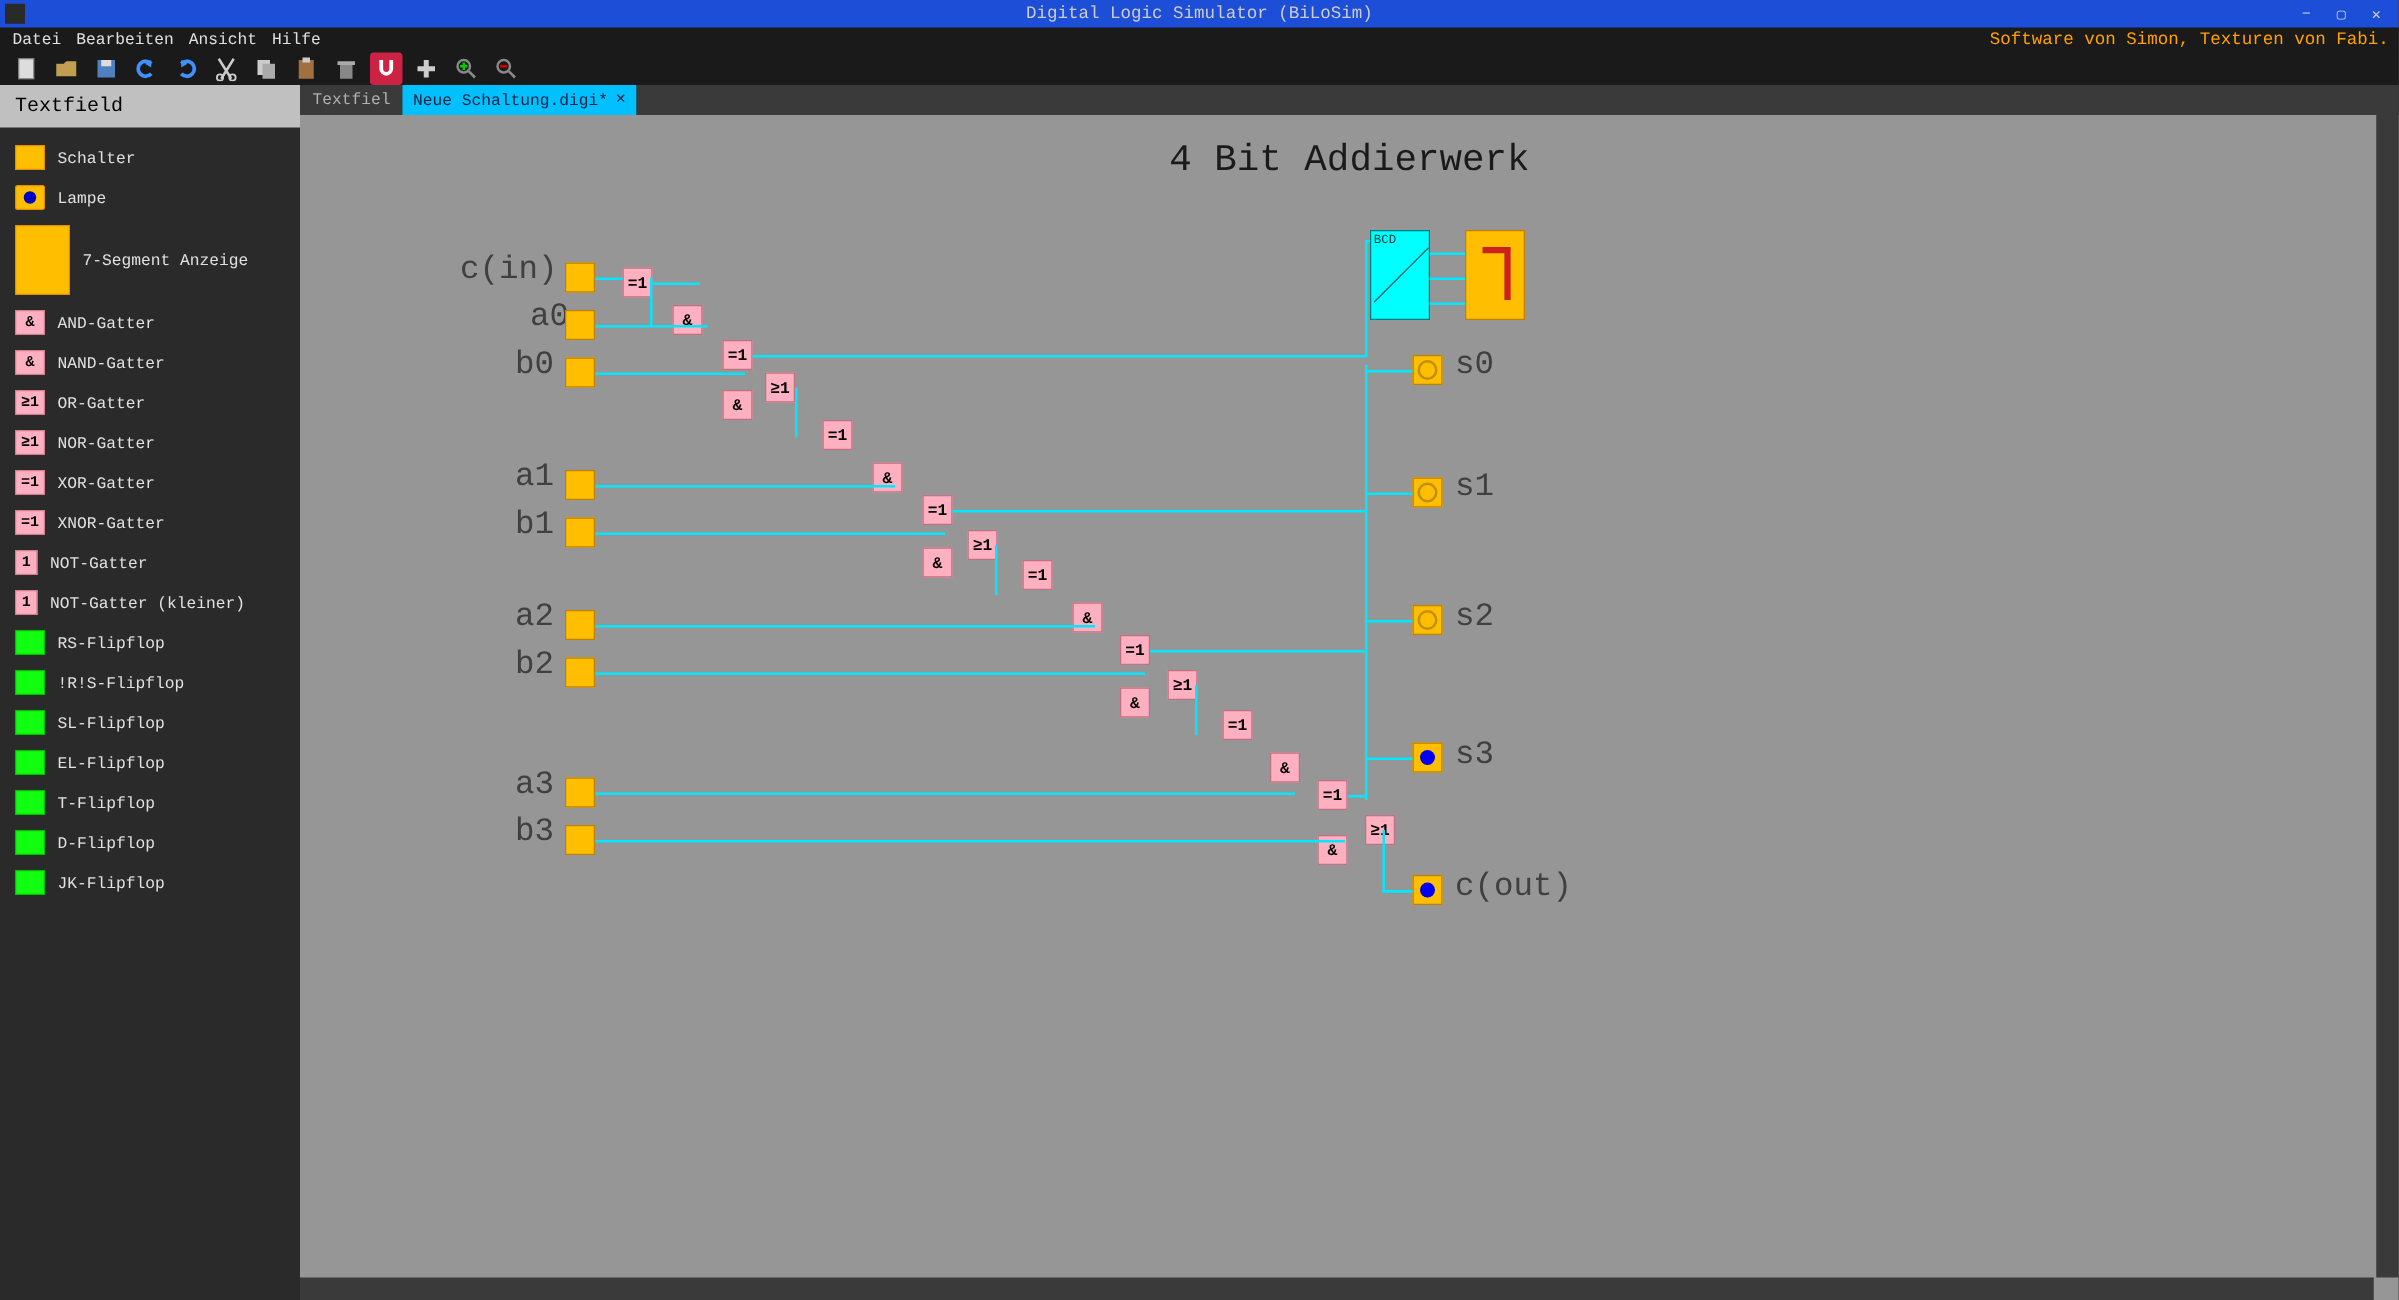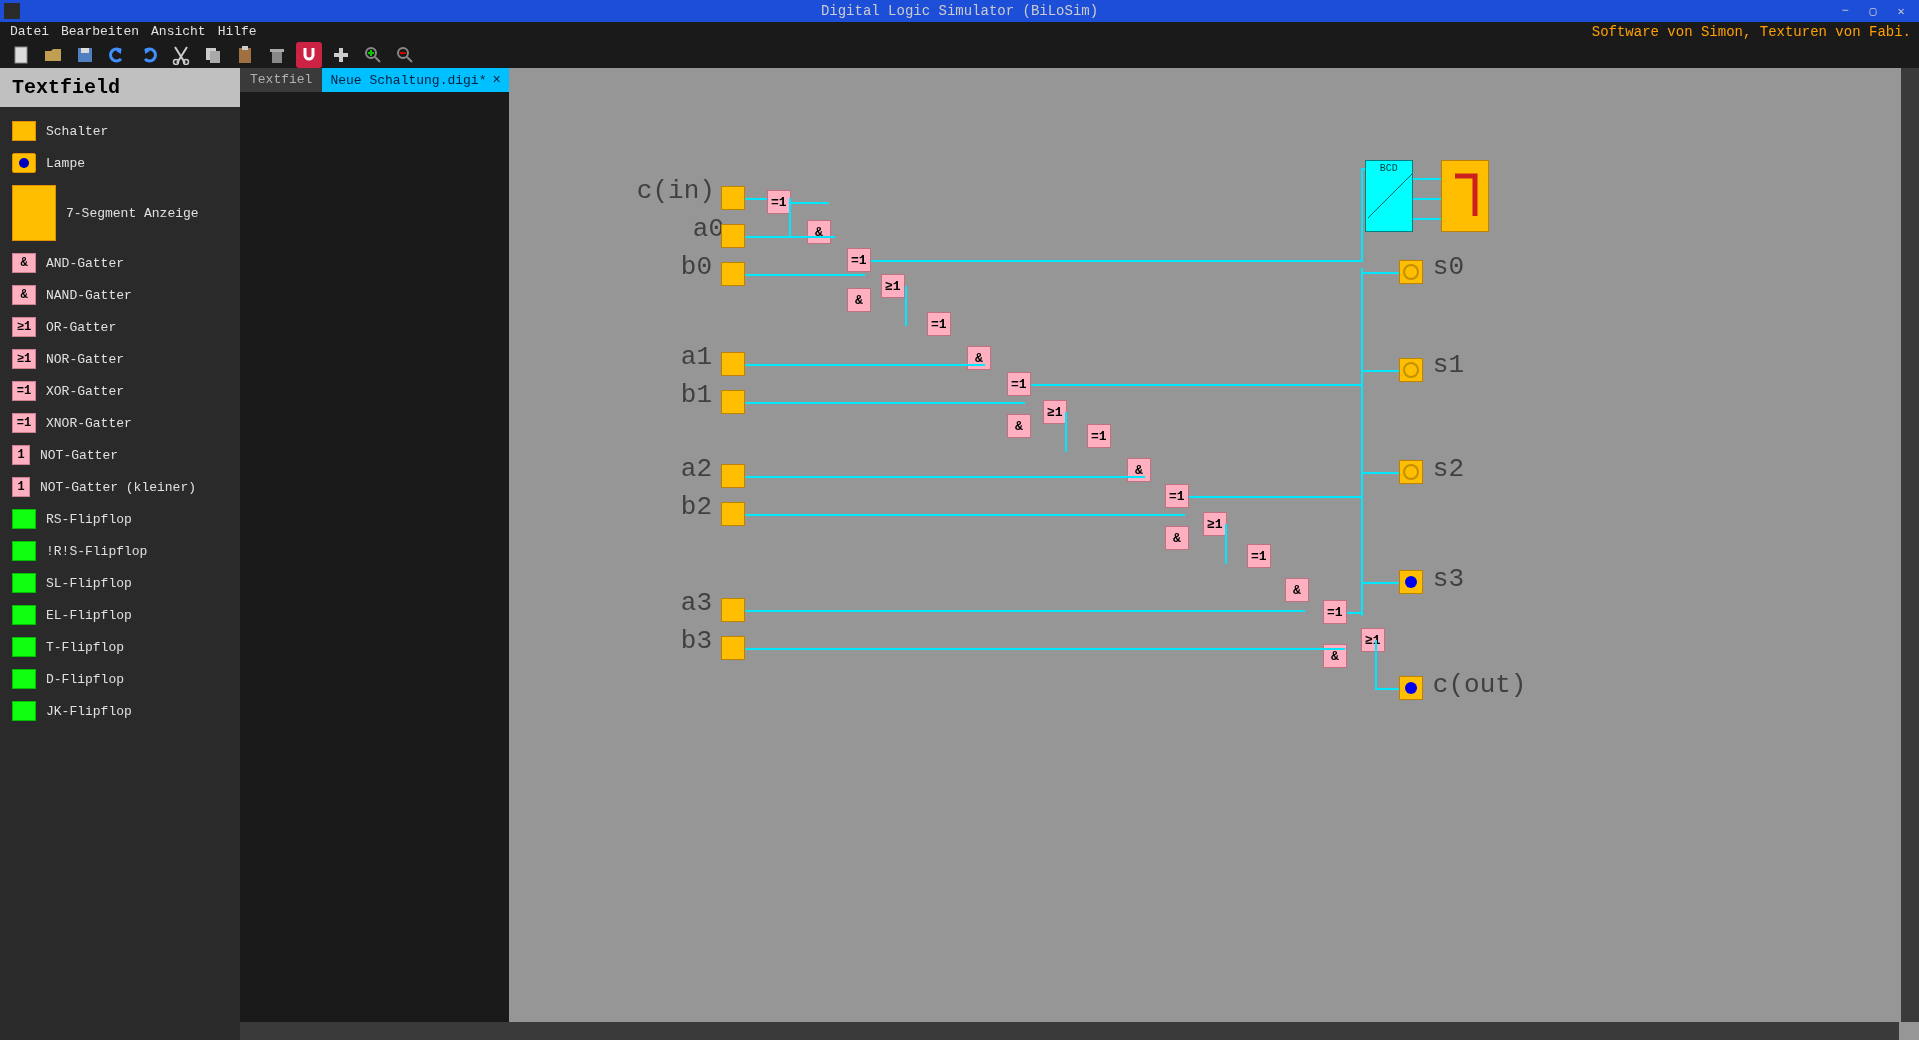--- a/index.html
+++ b/index.html
@@ -90,22 +90,22 @@
 }
 .sidebar {
   width: 240px;
   background: #2a2a2a;
   display: flex;
   flex-direction: column;
 }
 .sidebar-header {
   background: #c0c0c0;
   color: #000;
-  font-size: 20px;
-  font-weight: bold;
+  font-size: 16px;
+  font-weight: normal;
   padding: 8px 12px;
 }
 .palette {
   flex: 1;
   overflow-y: auto;
   padding: 8px 4px;
 }
 .palette-item {
   display: flex;
   align-items: center;
@@ -129,23 +129,22 @@
 .pi-switch { background: #ffbe00; border: 1px solid #e09000; }
 .pi-lamp { background: #ffbe00; border: 1px solid #e09000; border-radius: 2px; }
 .pi-lamp::after { content: ''; width: 10px; height: 10px; background: #0000c0; border-radius: 50%; display: block; margin: 0 auto; }
 .pi-7seg { width: 44px; height: 56px; background: #ffbe00; border: 1px solid #e09000; }
 .pi-gate { background: #ffb0c0; border: 1px solid #d08090; color: #000; }
 .pi-not { background: #ffb0c0; border: 1px solid #d08090; color: #000; width: 18px; }
 .pi-ff { background: #10ff10; border: 1px solid #00c000; }
 .main-area {
   flex: 1;
   display: flex;
-  flex-direction: row;
+  flex-direction: column;
   position: relative;
-  text-align: center;
 }
 .tab-bar {
   height: 24px;
   background: #3a3a3a;
   display: flex;
 }
 .tool-preview {
   background: transparent;
   color: #b0b0b0;
   font-size: 13px;
@@ -425,20 +424,21 @@
 
   <div class="main-area">
     <div class="tab-bar">
       <div class="tool-preview">Textfiel</div>
       <div class="file-tab">
         <span>Neue Schaltung.digi*</span>
         <span class="tab-close">×</span>
       </div>
     </div>
     <div class="canvas" id="canvas">
+      <div class="canvas-title">4 Bit Addierwerk</div>
     <div class="sig-label" style="left: 128px; top: 108px;">c(in)</div>
         <div class="sig-label" style="left: 184px; top: 146px;">a0</div>
         <div class="sig-label" style="left: 172px; top: 184px;">b0</div>
         <div class="sig-label" style="left: 172px; top: 274px;">a1</div>
         <div class="sig-label" style="left: 172px; top: 312px;">b1</div>
         <div class="sig-label" style="left: 172px; top: 386px;">a2</div>
         <div class="sig-label" style="left: 172px; top: 424px;">b2</div>
         <div class="sig-label" style="left: 172px; top: 520px;">a3</div>
         <div class="sig-label" style="left: 172px; top: 558px;">b3</div>
         <div class="sig-label" style="left: 924px; top: 184px;">s0</div>

